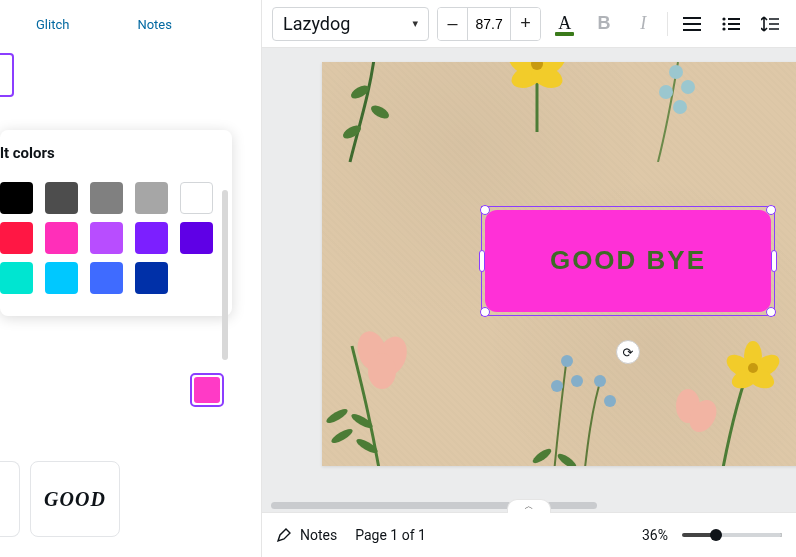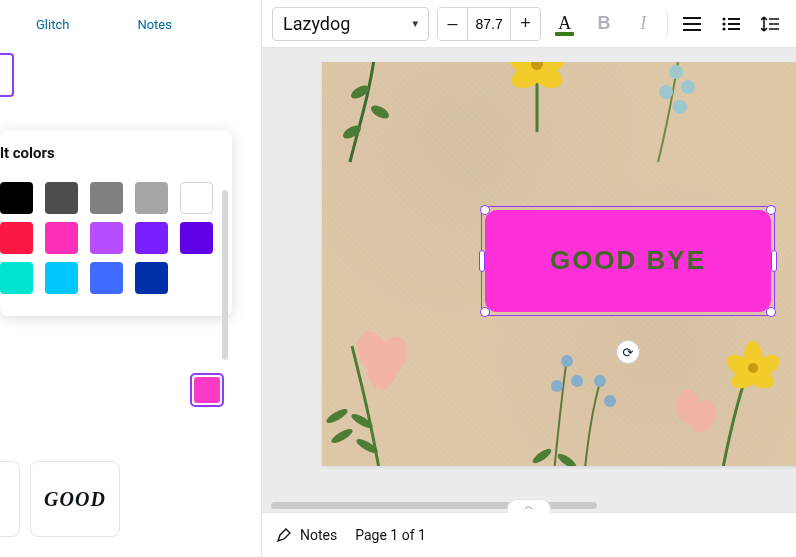--- a/index.html
+++ b/index.html
@@ -367,13 +367,19 @@
   <div class="collapse-tab">
     <span>︿</span>
   </div>
   <div class="notes">
     <svg class="pen-icon" viewBox="0 0 16 16">
         <path d="M2 14l2-6 6-6 4 4-6 6-6 2z M10 2l4 4" fill="none" stroke="#0e1318" stroke-width="1.4"></path>
       </svg>
     <span>Notes</span>
   </div>
   <span style="font-size:14px">Page 1 of 1</span>
+  <div class="zoom">
+    <span class="zoom-val">36%</span>
+    <div class="slider">
+      <div class="slider-dot"></div>
+    </div>
+  </div>
 </div>
 
 </body></html>

